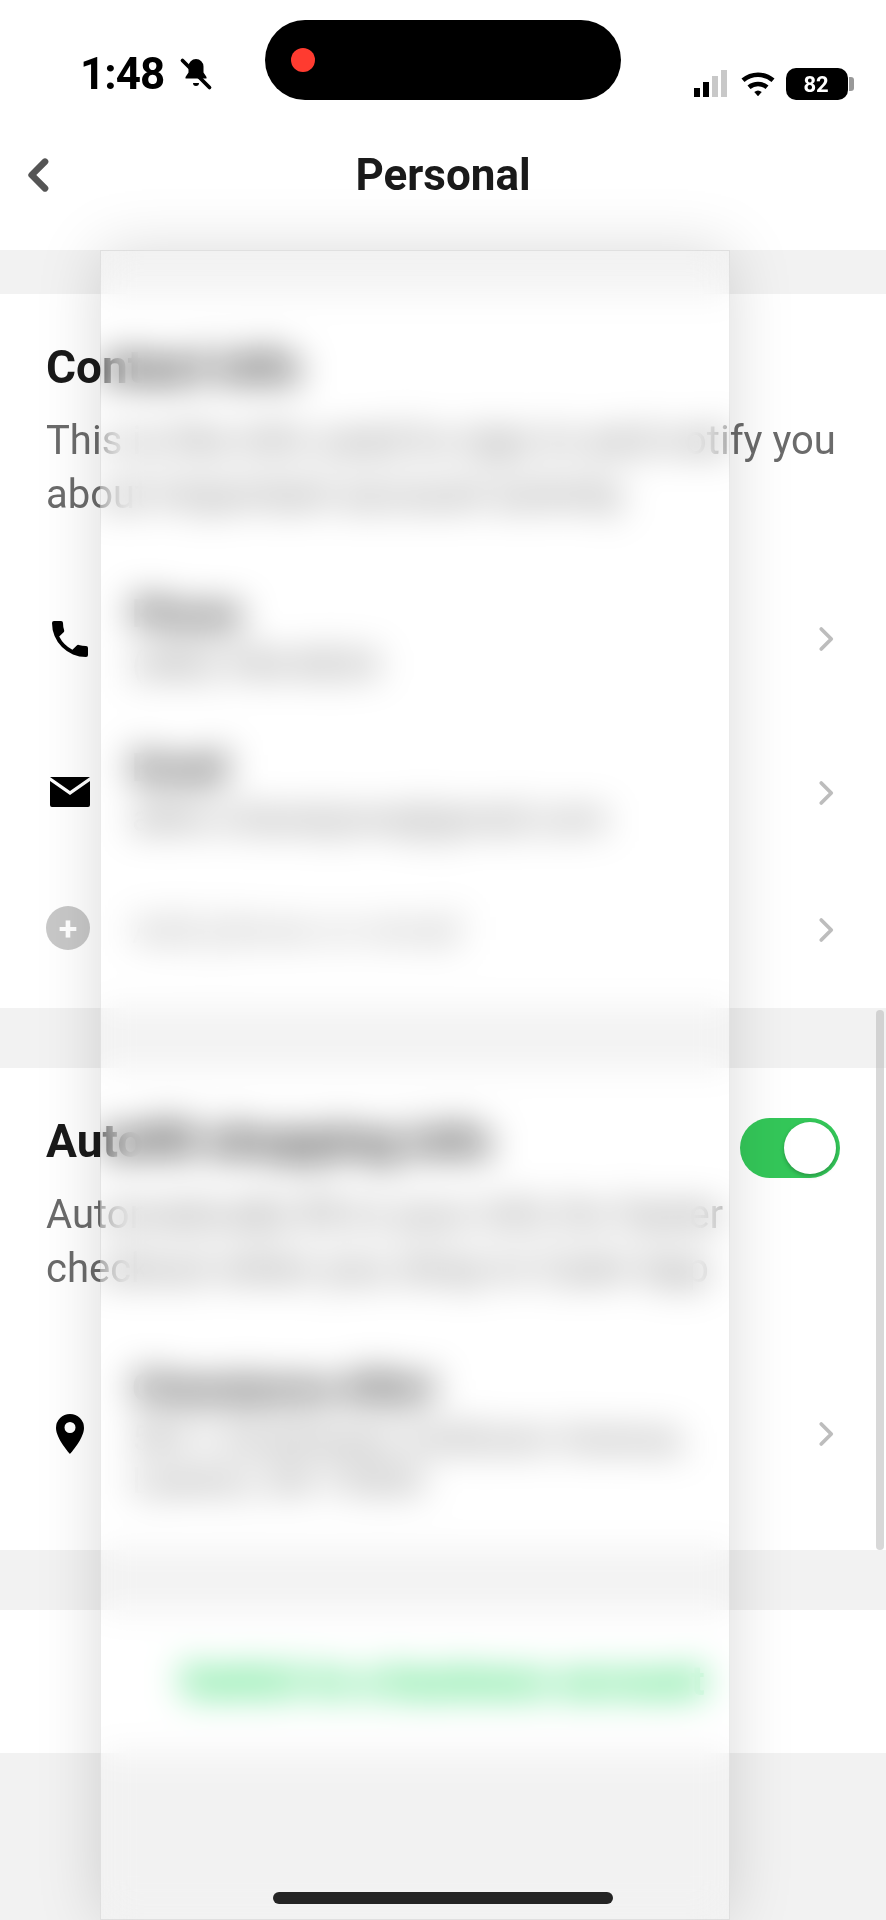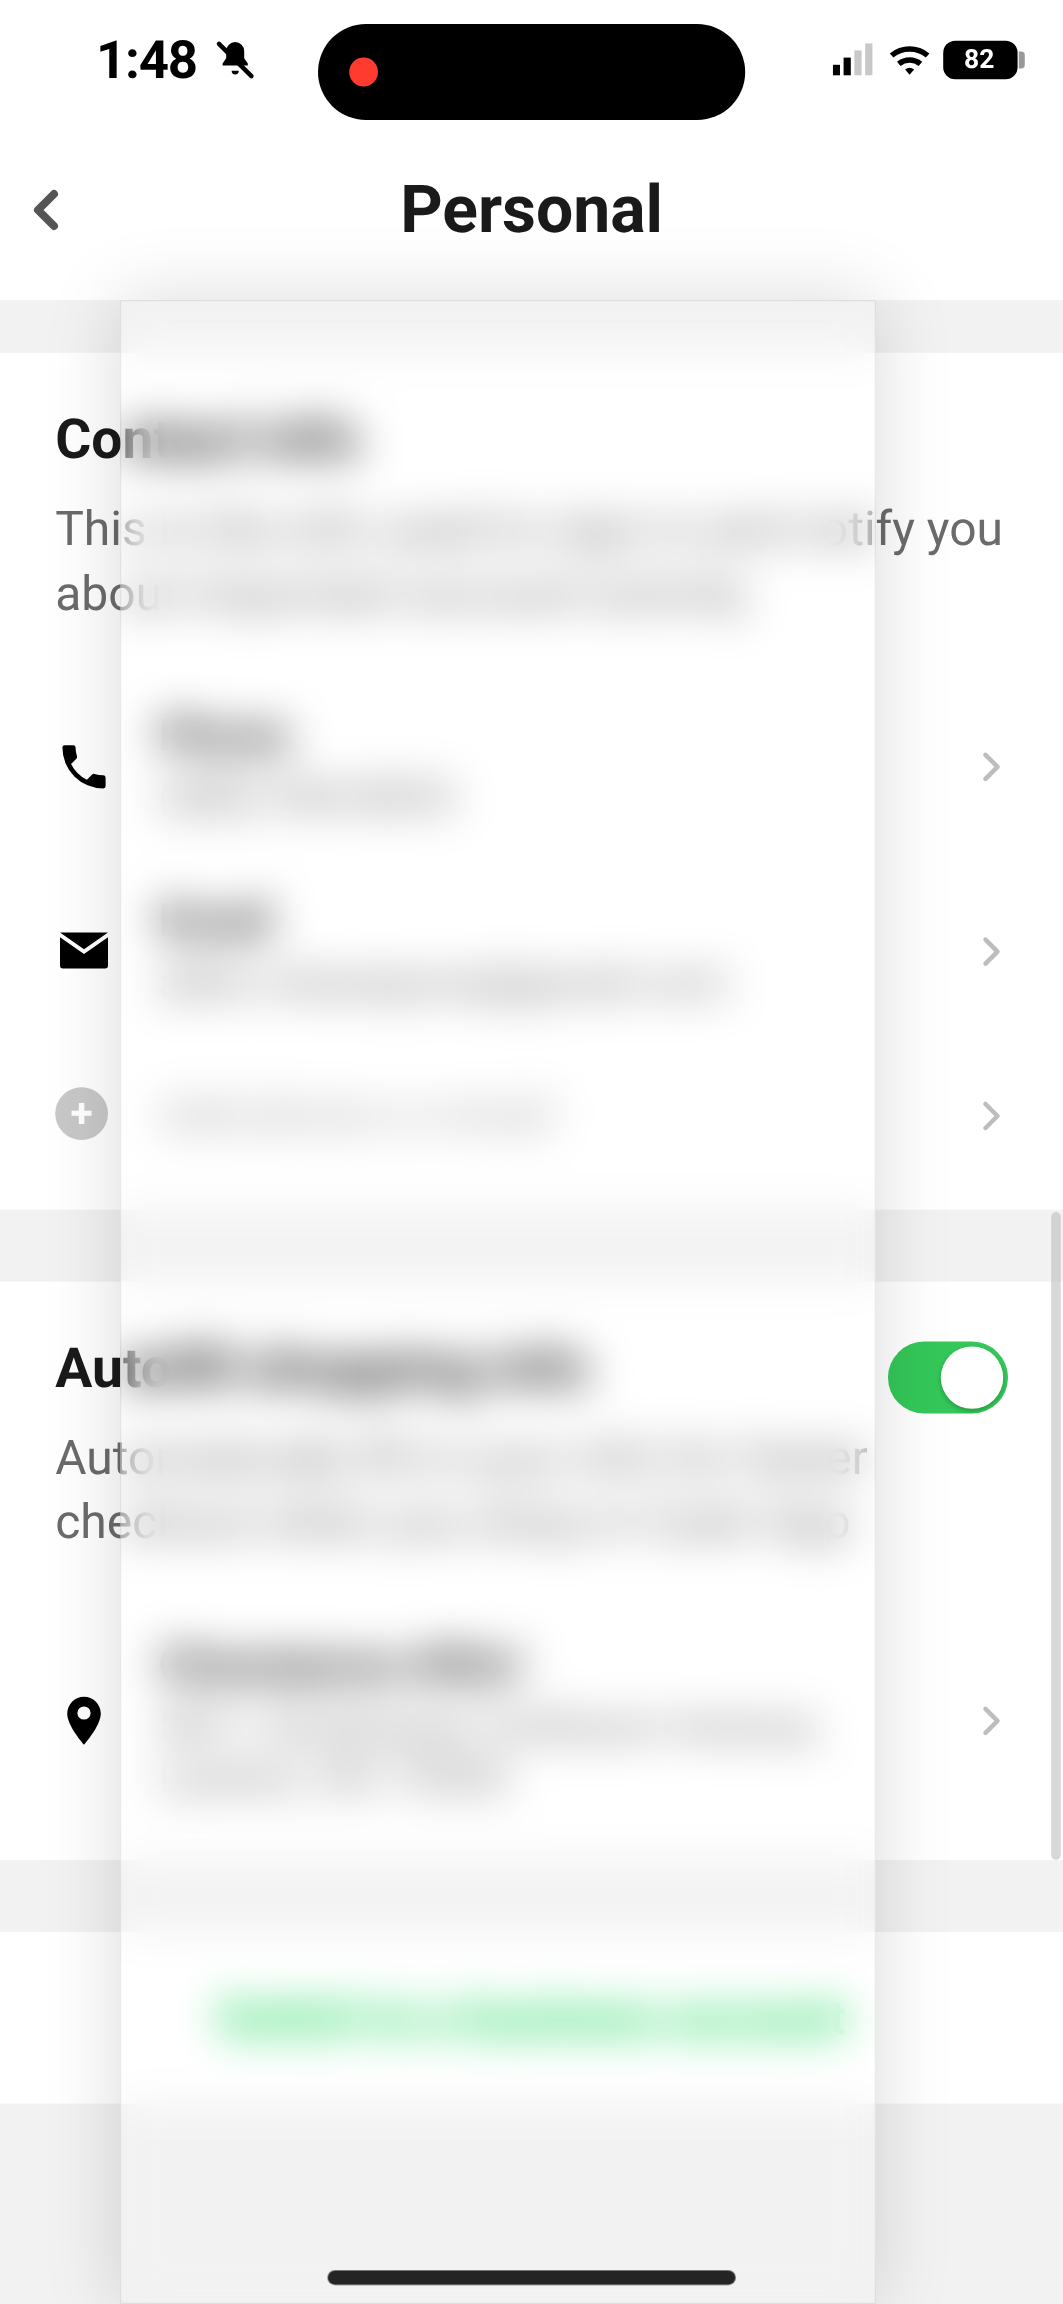--- a/index.html
+++ b/index.html
@@ -1,21 +1,21 @@
 <!DOCTYPE html>
 <html><head>
 <meta charset="utf-8">
 <style>
   * { margin: 0; padding: 0; box-sizing: border-box; }
   html, body { width: 886px; height: 1920px; background: #ffffff; font-family: -apple-system, BlinkMacSystemFont, "Segoe UI", Roboto, Helvetica, Arial, sans-serif; overflow: hidden; position: relative; }
 
   
   .status-bar {
     position: absolute; top: 0; left: 0; right: 0; height: 100px;
-    display: flex; align-items: center; justify-content: space-between;
+    display: flex; align-items: flex-end; justify-content: space-between;
     padding: 0 38px 0 28px; font-weight: 600;
   }
   .sb-left { display: flex; align-items: center; gap: 14px; }
   .sb-time { font-size: 44px; letter-spacing: -1px; font-weight: 700; padding-left: 52px;}
   .sb-bell-mute { width: 36px; height: 36px; }
   .sb-right { display: flex; align-items: center; gap: 10px; }
   .sb-bars { width: 36px; height: 28px; }
   .sb-wifi { width: 36px; height: 28px; }
   .sb-batt {
     width: 62px; height: 32px; border-radius: 10px;
@@ -39,21 +39,21 @@
   
   .header {
     position: absolute; top: 120px; left: 0; right: 0; height: 110px;
     display: flex; align-items: center; justify-content: center;
   }
   .back-btn {
     position: absolute; left: 10px; top: 50%; transform: translateY(-50%);
     width: 60px; height: 60px; display: flex; align-items: center; justify-content: center;
   }
   .back-chevron { width: 40px; height: 40px; }
-  .header-title { font-size: 55px; font-weight: 700; color: #1a1a1a; }
+  .header-title { font-size: 44px; font-weight: 700; color: #1a1a1a; }
 
   
   .page {
     position: absolute; top: 250px; left: 0; right: 0; bottom: 0;
     background: #f2f2f2;
   }
 
   .card { background: #ffffff; padding: 46px 46px 18px 46px; }
   .card + .card { margin-top: 60px; }
 

